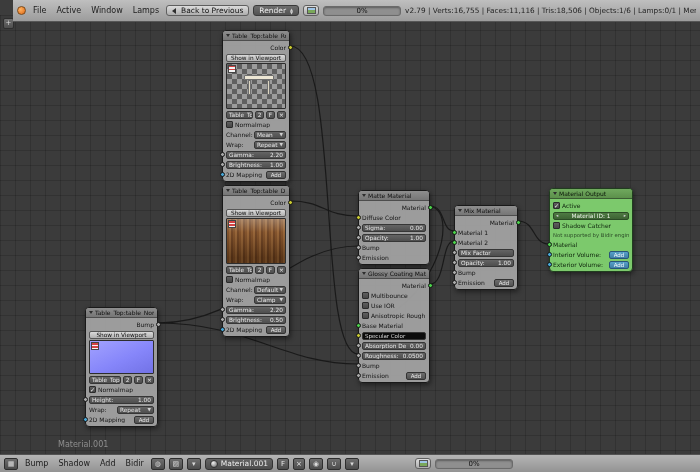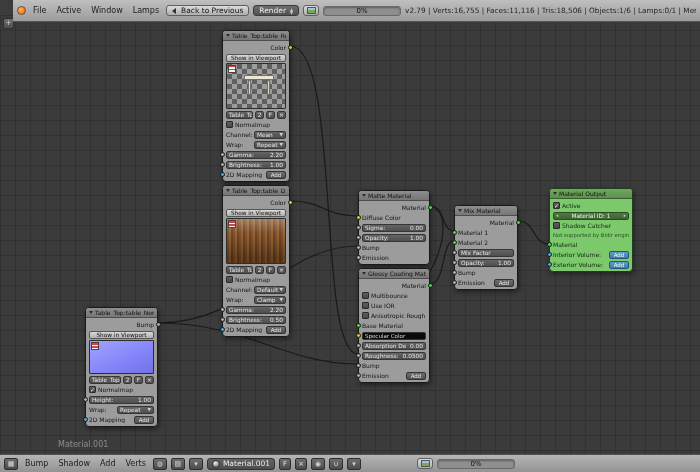--- a/index.html
+++ b/index.html
@@ -532,21 +532,21 @@
   </div>
 
   <div class="tree-name">Material.001</div>
 </div>
 
 <div class="bottombar">
   <span class="dkico">▦</span>
   <span class="menu">Bump</span>
   <span class="menu">Shadow</span>
   <span class="menu">Add</span>
-  <span class="menu">Verts</span>
+  <span class="menu">Bidir</span>
   <span class="dkico">◍</span>
   <span class="dkico">▨</span>
   <span class="dkico">▾</span>
   <span class="matgrp">
     <span class="sphere"></span>
     <span>Material.001</span>
   </span>
   <span class="segbtn">F</span>
   <span class="segbtn">×</span>
   <span class="dkico">◉</span>

